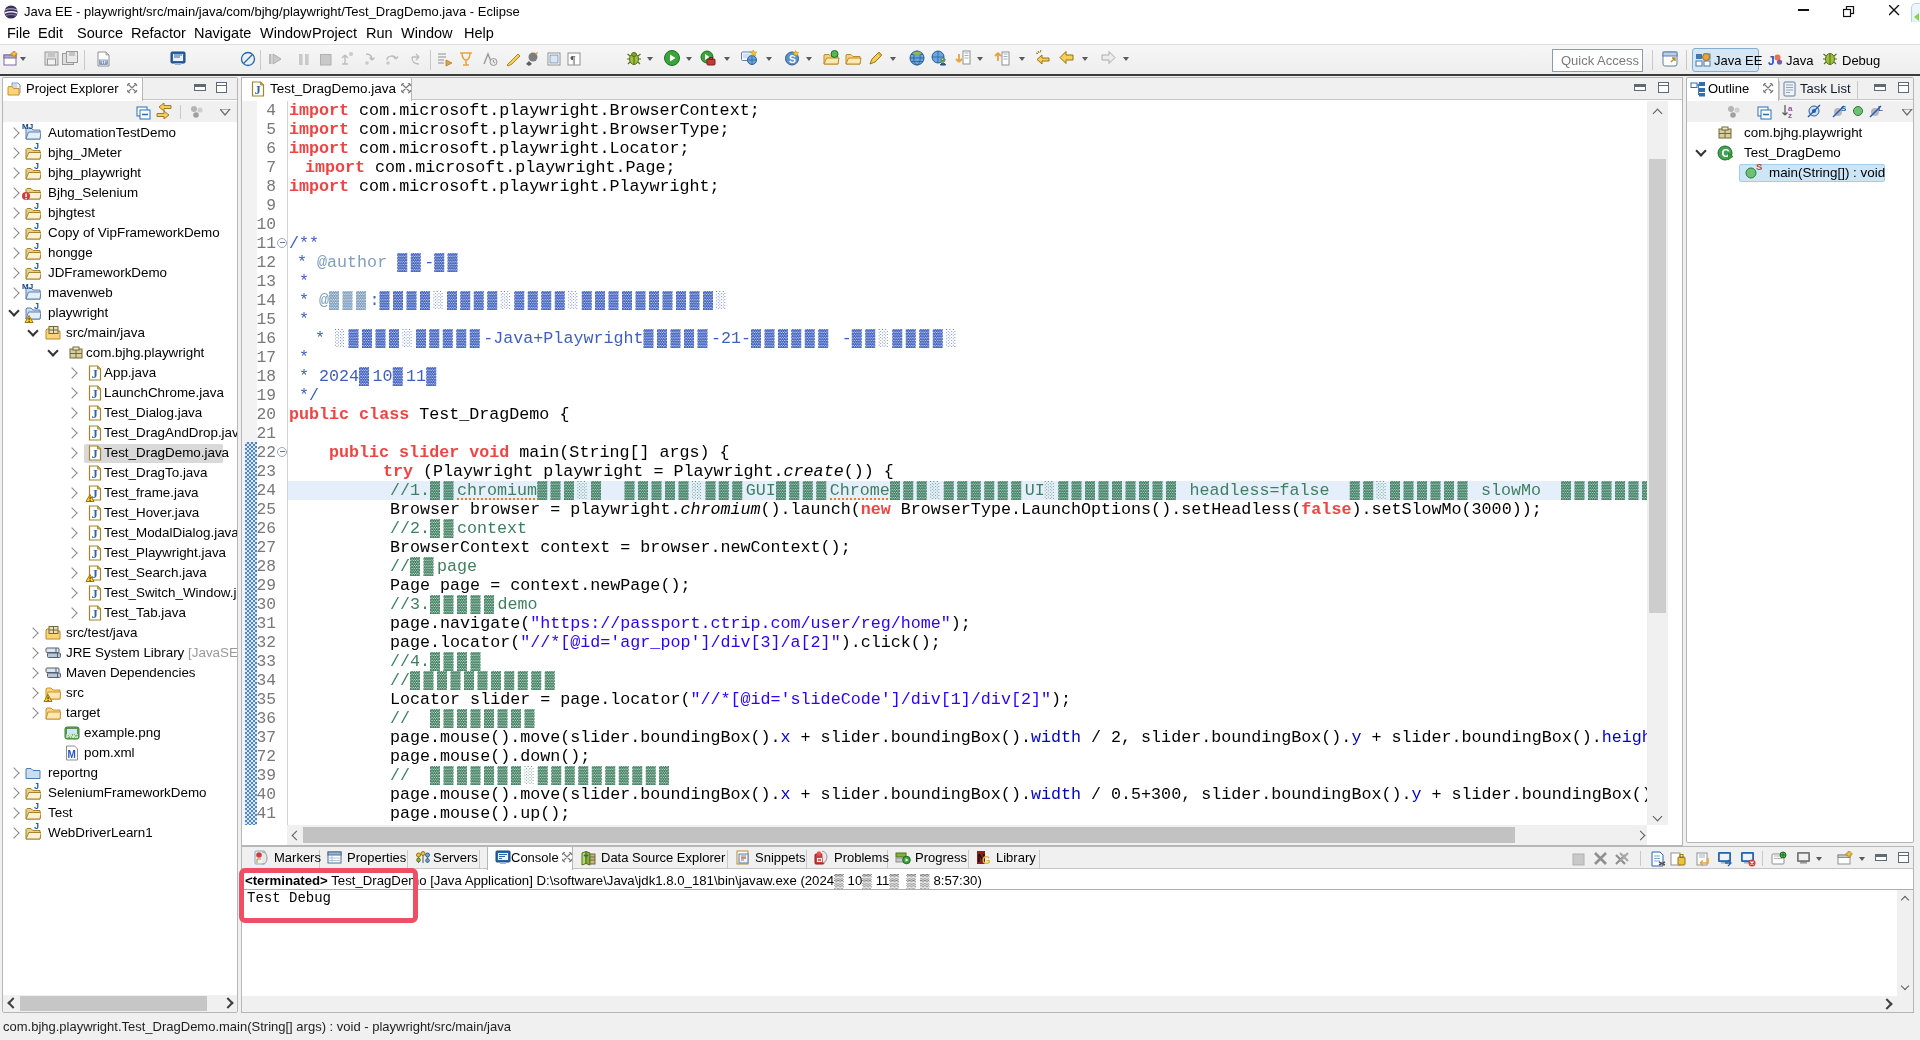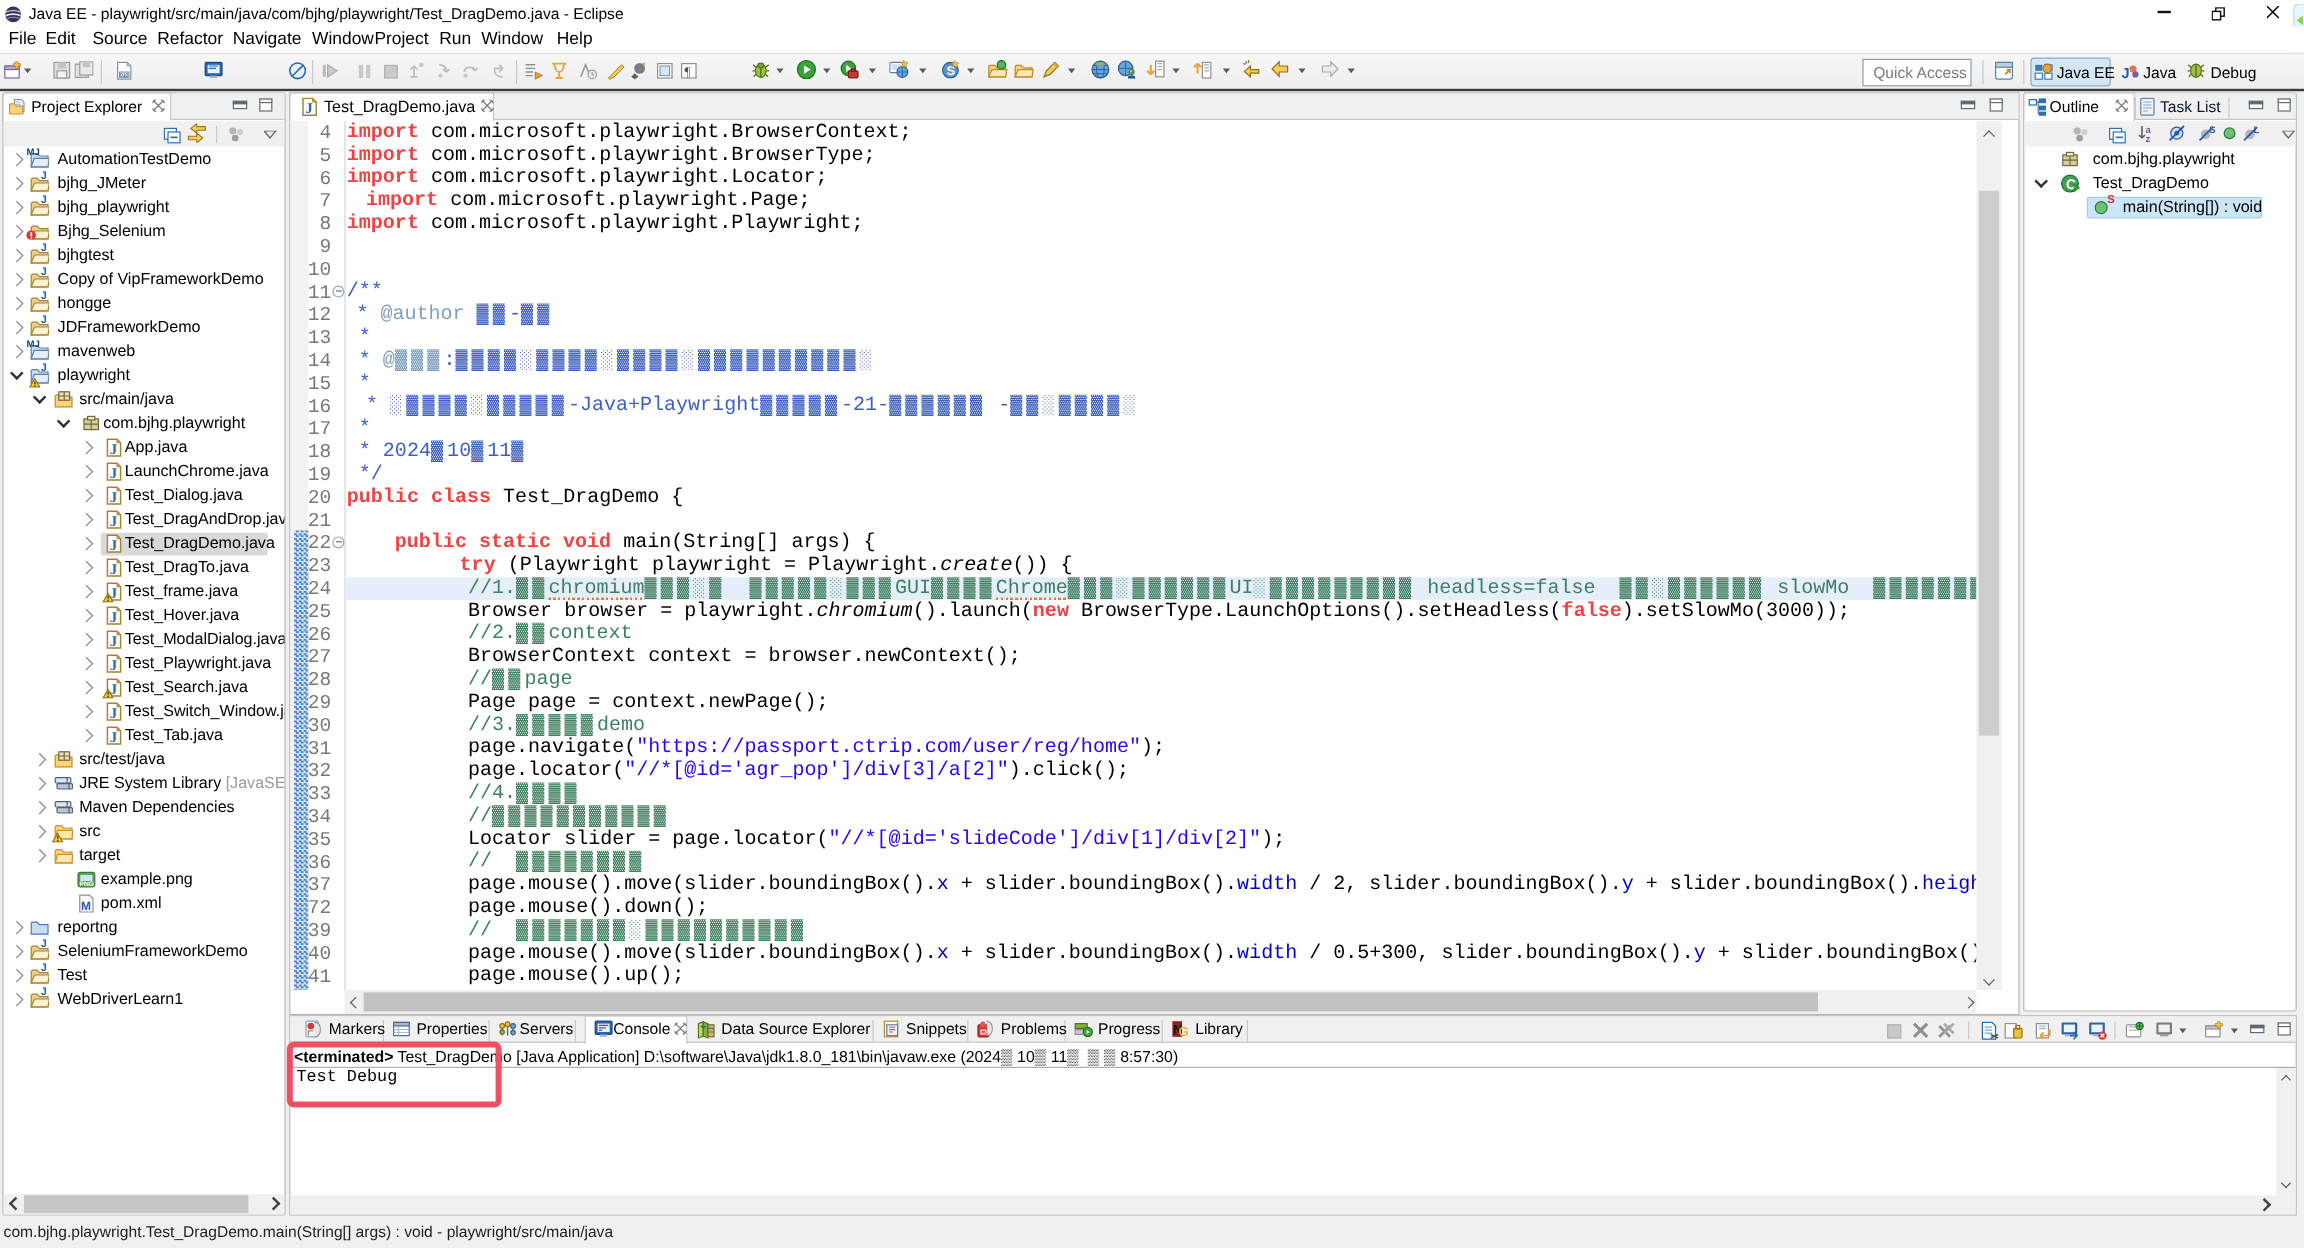--- a/index.html
+++ b/index.html
@@ -686,26 +686,26 @@
 <div class="codeline" style="top:100.5px;padding-left:2px"><span class="k">import</span> com.microsoft.playwright.BrowserContext;</div>
 <div class="codeline" style="top:119.5px;padding-left:2px"><span class="k">import</span> com.microsoft.playwright.BrowserType;</div>
 <div class="codeline" style="top:138.5px;padding-left:2px"><span class="k">import</span> com.microsoft.playwright.Locator;</div>
 <div class="codeline" style="top:157.5px;padding-left:18px"><span class="k">import</span> com.microsoft.playwright.Page;</div>
 <div class="codeline" style="top:176.5px;padding-left:2px"><span class="k">import</span> com.microsoft.playwright.Playwright;</div>
 <div class="codeline" style="top:233.5px;padding-left:2px"><span class="j">/**</span></div>
 <div class="codeline" style="top:252.5px;padding-left:0"><span class="j"> * </span><span class="jt">@author</span><span class="j"> <span class="cj">▓▓</span>-<span class="cj">▓▓</span></span></div>
 <div class="codeline" style="top:271.5px;padding-left:2px"><span class="j"> *</span></div>
 <div class="codeline" style="top:290.5px;padding-left:2px"><span class="j"> * </span><span class="jt">@<span class="cj">▓▓▓</span></span><span class="j">:<span class="cj">▓▓▓▓░▓▓▓▓░▓▓▓▓░▓▓▓▓▓▓▓▓▓▓░</span></span></div>
 <div class="codeline" style="top:309.5px;padding-left:2px"><span class="j"> *</span></div>
-<div class="codeline" style="top:328.5px;padding-left:8px"><span class="j"> * <span class="cj">░▓▓▓▓░▓▓▓▓▓</span>-Java+Playwright<span class="cj">▓▓▓▓▓</span>-21-<span class="cj">▓▓▓▓▓▓</span> -<span class="cj">▓▓░▓▓▓▓░</span></span></div>
+<div class="codeline" style="top:328.5px;padding-left:18px"><span class="j"> * <span class="cj">░▓▓▓▓░▓▓▓▓▓</span>-Java+Playwright<span class="cj">▓▓▓▓▓</span>-21-<span class="cj">▓▓▓▓▓▓</span> -<span class="cj">▓▓░▓▓▓▓░</span></span></div>
 <div class="codeline" style="top:347.5px;padding-left:2px"><span class="j"> *</span></div>
 <div class="codeline" style="top:366.5px;padding-left:2px"><span class="j"> * 2024<span class="cj">▓</span>10<span class="cj">▓</span>11<span class="cj">▓</span></span></div>
 <div class="codeline" style="top:385.5px;padding-left:2px"><span class="j"> */</span></div>
 <div class="codeline" style="top:404.5px;padding-left:2px"><span class="k">public</span> <span class="k">class</span> Test_DragDemo {</div>
-<div class="codeline" style="top:442.5px;padding-left:42px"><span class="k">public</span> <span class="k">static</span> <span class="k">void</span> main(String[] args) {</div>
+<div class="codeline" style="top:442.5px;padding-left:42px"><span class="k">public</span> <span class="k">slider</span> <span class="k">void</span> main(String[] args) {</div>
 <div class="codeline" style="top:461.5px;padding-left:96px"><span class="k">try</span> (Playwright playwright = Playwright.<span class="it">create</span>()) {</div>
 <div class="codeline" style="top:480.5px;padding-left:103px"><span class="c">//1.<span class="cj">▓▓</span></span><span class="c sp">chromium</span><span class="c"><span class="cj">▓▓▓░▓</span>  <span class="cj">▓▓▓▓▓░▓▓▓</span>GUI<span class="cj">▓▓▓▓</span></span><span class="c sp">Chrome</span><span class="c"><span class="cj">▓▓▓░▓▓▓▓▓▓</span>UI<span class="cj">░▓▓▓▓▓▓▓▓▓</span> headless=false  <span class="cj">▓▓░▓▓▓▓▓▓</span> slowMo  <span class="cj">▓▓▓▓▓▓▓░</span></span></div>
 <div class="codeline" style="top:499.5px;padding-left:103px">Browser browser = playwright.<span class="it">chromium</span>().launch(<span class="k">new</span> BrowserType.LaunchOptions().setHeadless(<span class="k">false</span>).setSlowMo(3000));</div>
 <div class="codeline" style="top:518.5px;padding-left:103px"><span class="c">//2.<span class="cj">▓▓</span>context</span></div>
 <div class="codeline" style="top:537.5px;padding-left:103px">BrowserContext context = browser.newContext();</div>
 <div class="codeline" style="top:556.5px;padding-left:103px"><span class="c">//<span class="cj">▓▓</span>page</span></div>
 <div class="codeline" style="top:575.5px;padding-left:103px">Page page = context.newPage();</div>
 <div class="codeline" style="top:594.5px;padding-left:103px"><span class="c">//3.<span class="cj">▓▓▓▓▓</span>demo</span></div>
 <div class="codeline" style="top:613.5px;padding-left:103px">page.navigate(<span class="s">"https://passport.ctrip.com/user/reg/home"</span>);</div>
 <div class="codeline" style="top:632.5px;padding-left:103px">page.locator(<span class="s">"//*[@id='agr_pop']/div[3]/a[2]"</span>).click();</div>

